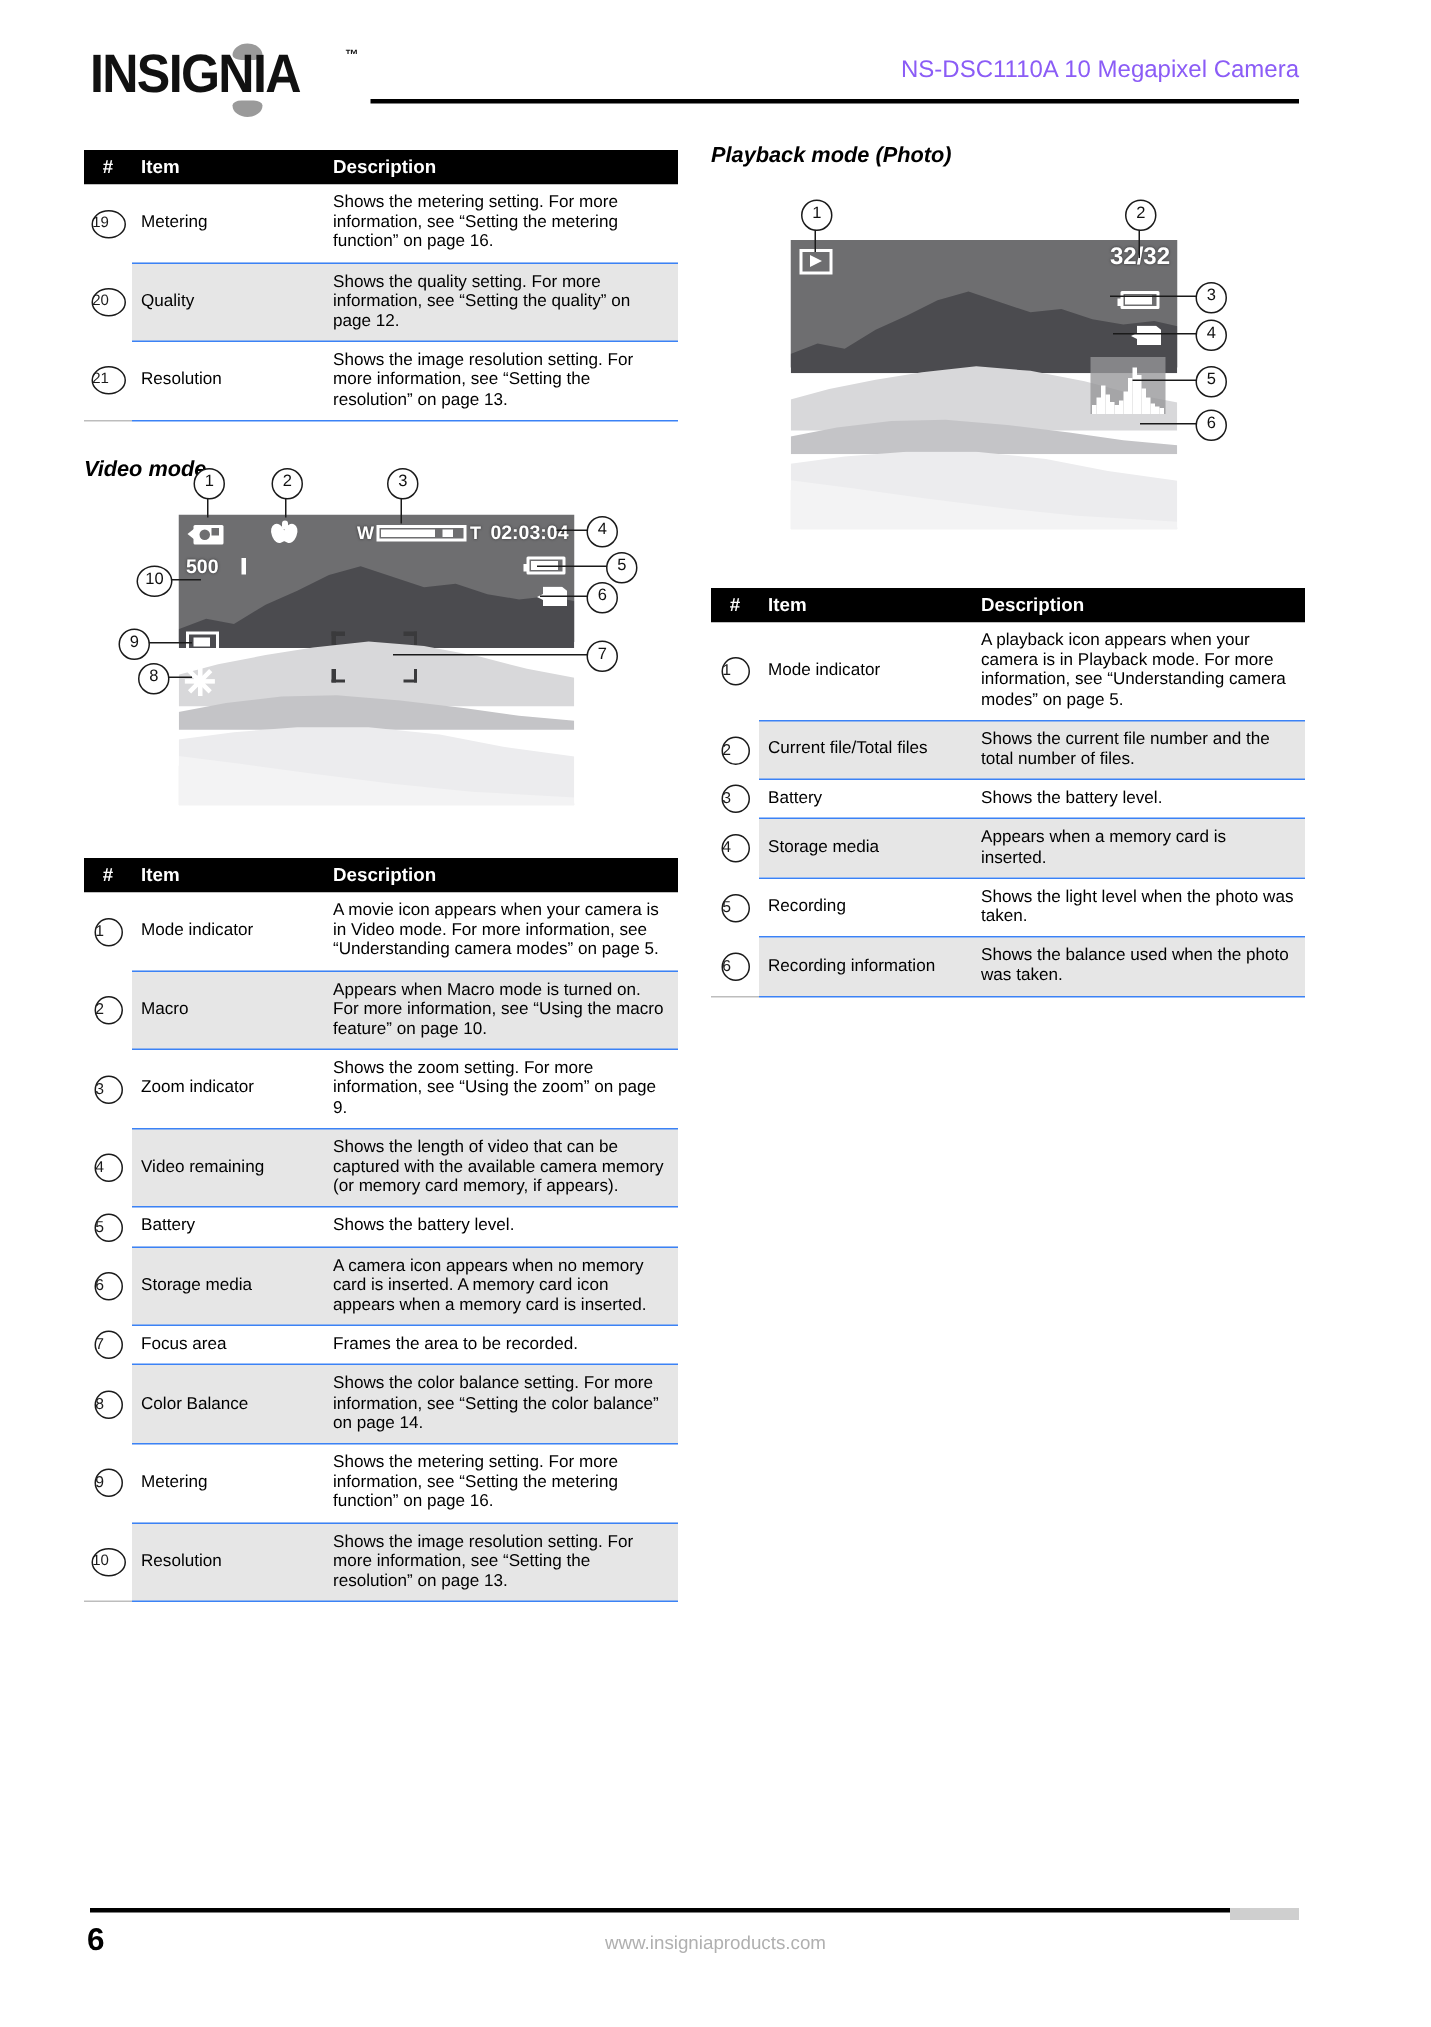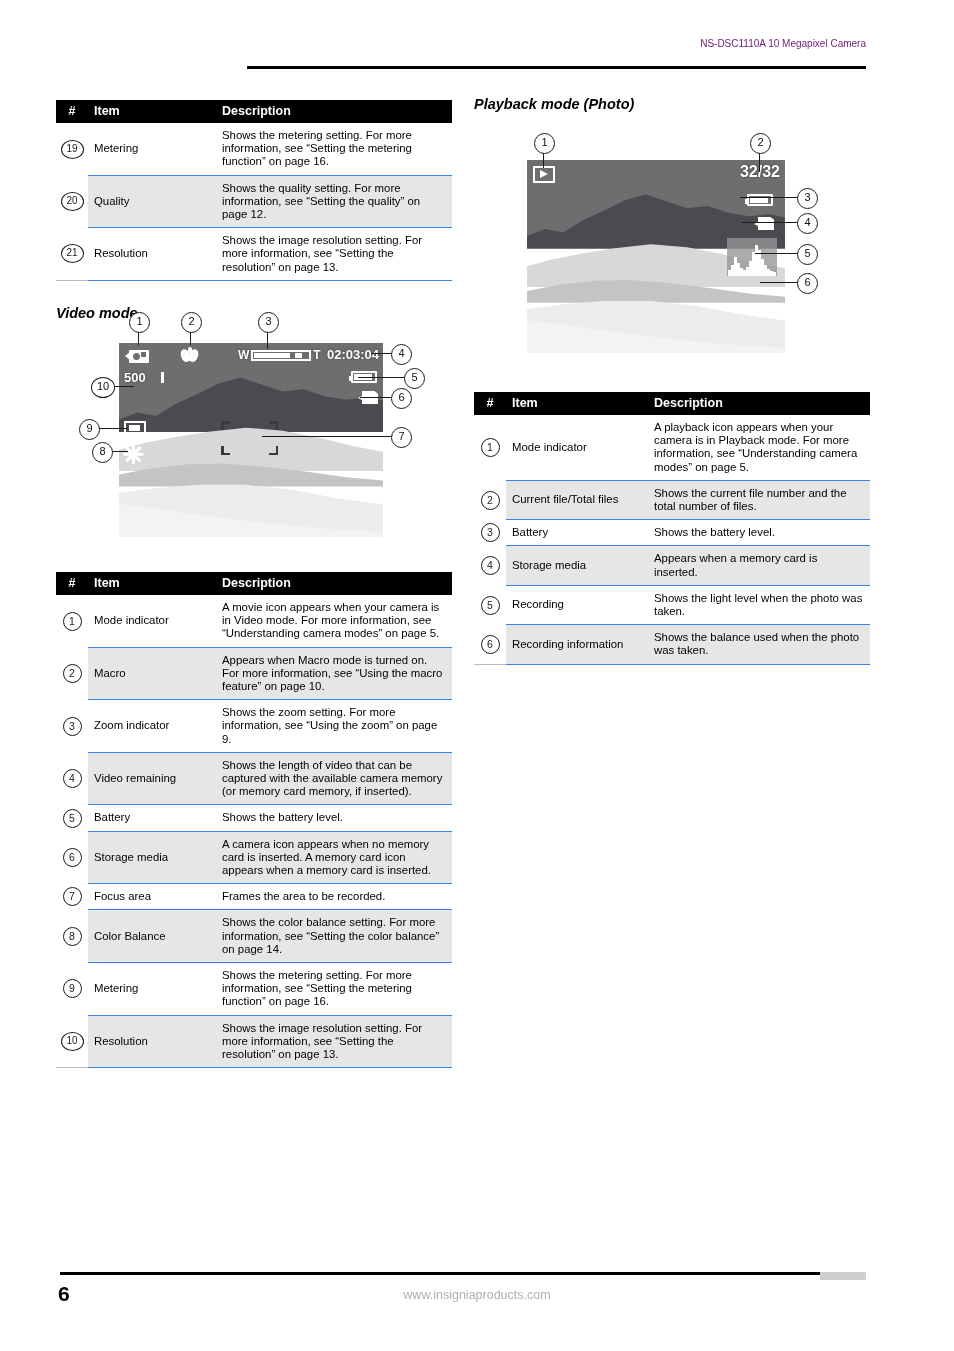--- a/index.html
+++ b/index.html
@@ -54,22 +54,22 @@
     background: #9a9a9a;
     width: 20px; height: 11px;
     left: 95px;
   }
   .logo-cap.top { top: 2px; border-radius: 50% 50% 30% 30% / 70% 70% 30% 30%; }
   .logo-cap.bot { top: 40px; border-radius: 30% 30% 50% 50% / 30% 30% 70% 70%; }
 
   #header-title {
     position: absolute;
     right: 88px; top: 38px;
-    font-size: 10px;
-    color: #701a75;
+    font-size: 16px;
+    color: #8b5cf6;
     white-space: nowrap;
   }
   #header-rule {
     position: absolute;
     left: 247px; top: 66px;
     width: 619px; height: 3px;
     background: #000;
   }
 
   
@@ -123,21 +123,21 @@
   table.spec tbody tr td.c-item { border-bottom: 1px solid #3b82f6; }
   table.spec { border-bottom: 1px solid #bdbdbd; }
 
   .numcircle {
     display: inline-block;
     width: 17px; height: 17px;
     border: 1.3px solid #1a1a1a;
     border-radius: 50%;
     font-size: 10.5px;
     line-height: 16px;
-    text-align: center;
+    text-align: left;
     color: #1a1a1a;
     font-family: "Liberation Sans", sans-serif;
   }
   .numcircle.wide {
     width: 21px;
     border-radius: 50%;
     font-size: 10px;
   }
 
   
@@ -444,20 +444,26 @@
     width: 954px;
     text-align: center;
     font-size: 12.5px;
     color: #b0b0b0;
   }
 </style>
 </head>
 <body>
 
 <div id="header">
+  <div id="logo-wrap">
+    <div class="logo-cap top"></div>
+    <div class="logo-cap bot"></div>
+    <div id="logo-text">INSIGNIA</div>
+    <div id="logo-tm">™</div>
+  </div>
   <div id="header-title">NS-DSC1110A 10 Megapixel Camera</div>
   <div id="header-rule"></div>
 </div>
 
 <div id="col-left">
 
   <table class="spec">
     <thead>
       <tr>
         <th class="c-num">#</th>
@@ -616,21 +622,21 @@
           <td class="c-desc">Appears when Macro mode is turned on. For more information, see “Using the macro feature” on page 10.</td>
         </tr>
         <tr>
           <td class="c-num"><span class="numcircle">3</span></td>
           <td class="c-item" style="width: 116px;">Zoom indicator</td>
           <td class="c-desc">Shows the zoom setting. For more information, see “Using the zoom” on page 9.</td>
         </tr>
         <tr class="alt">
           <td class="c-num"><span class="numcircle">4</span></td>
           <td class="c-item" style="width: 116px;">Video remaining</td>
-          <td class="c-desc">Shows the length of video that can be captured with the available camera memory (or memory card memory, if inserted).</td>
+          <td class="c-desc">Shows the length of video that can be captured with the available camera memory (or memory card memory, if appears).</td>
         </tr>
         <tr>
           <td class="c-num"><span class="numcircle">5</span></td>
           <td class="c-item" style="width: 116px;">Battery</td>
           <td class="c-desc">Shows the battery level.</td>
         </tr>
         <tr class="alt">
           <td class="c-num"><span class="numcircle">6</span></td>
           <td class="c-item" style="width: 116px;">Storage media</td>
           <td class="c-desc">A camera icon appears when no memory card is inserted. A memory card icon appears when a memory card is inserted.</td>

